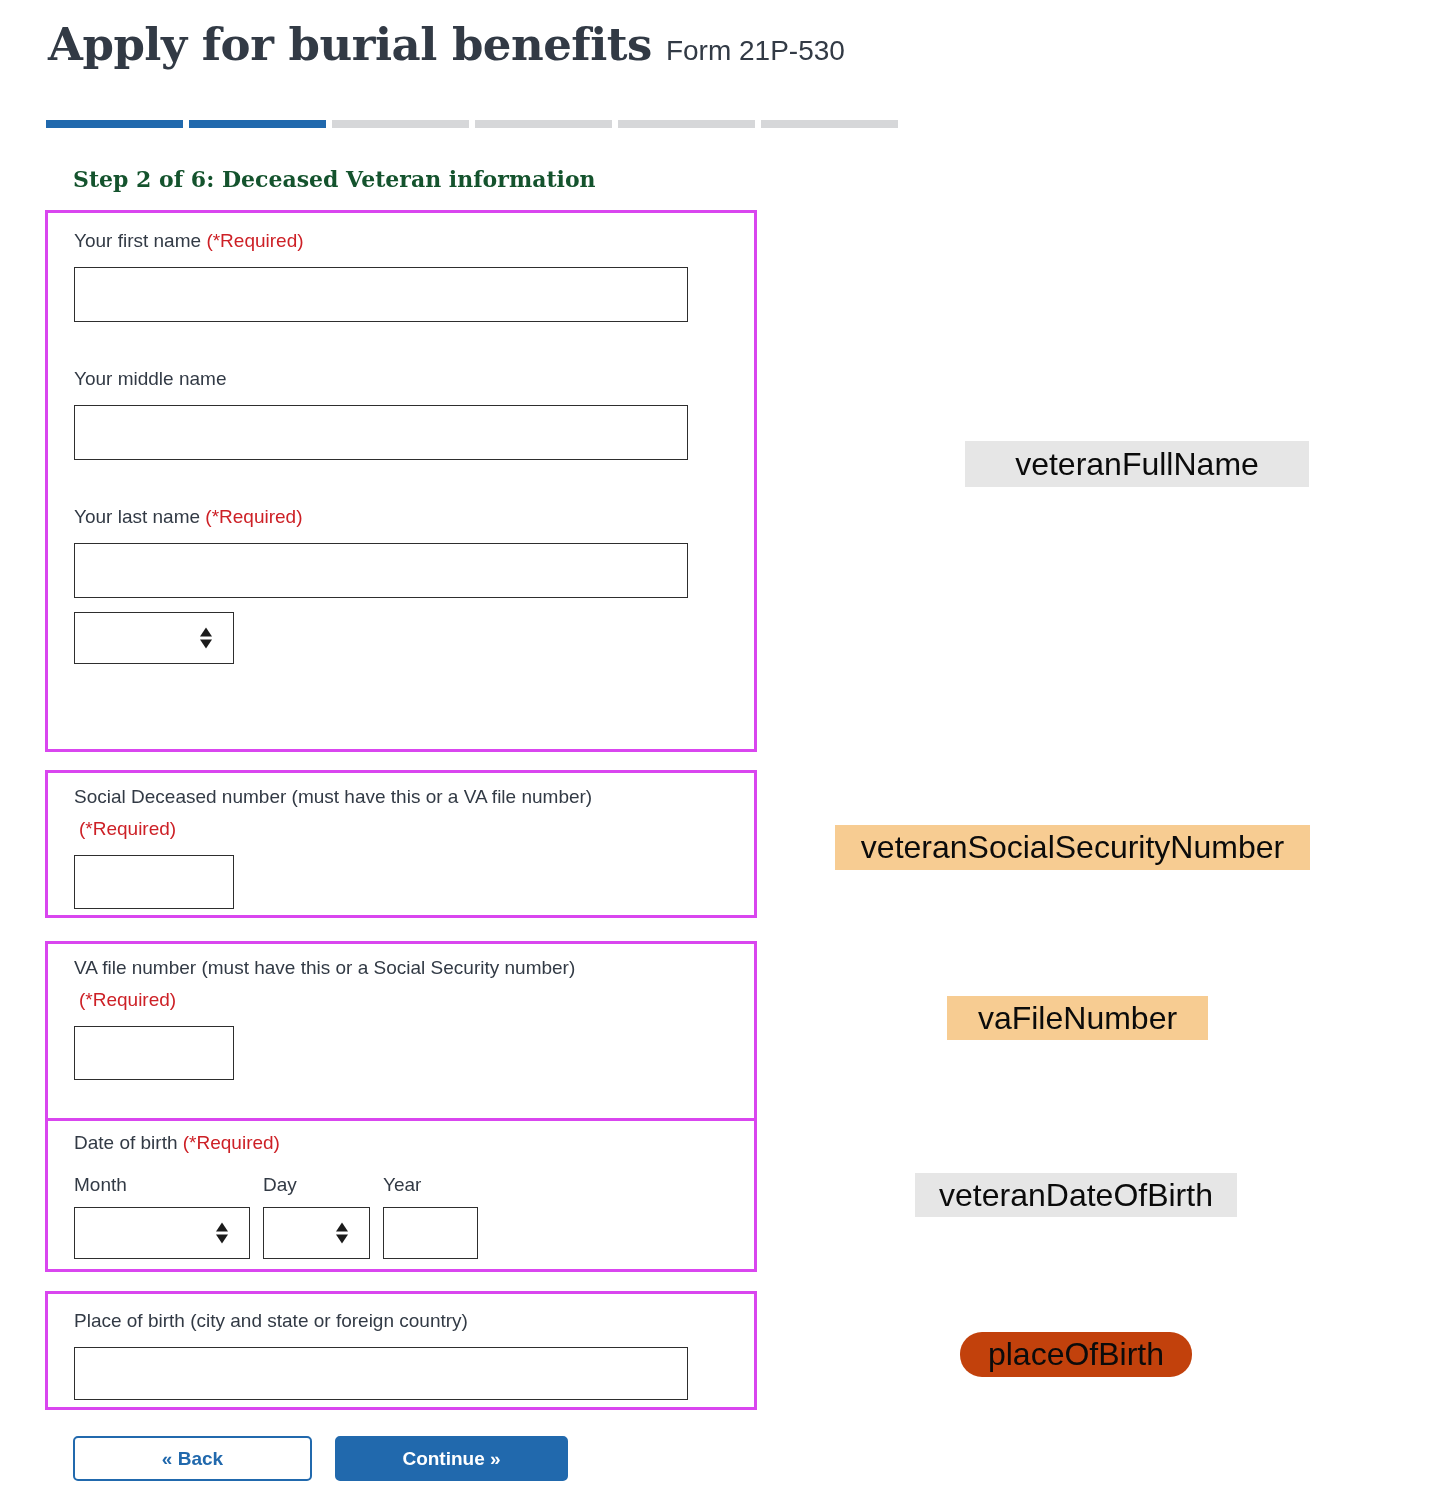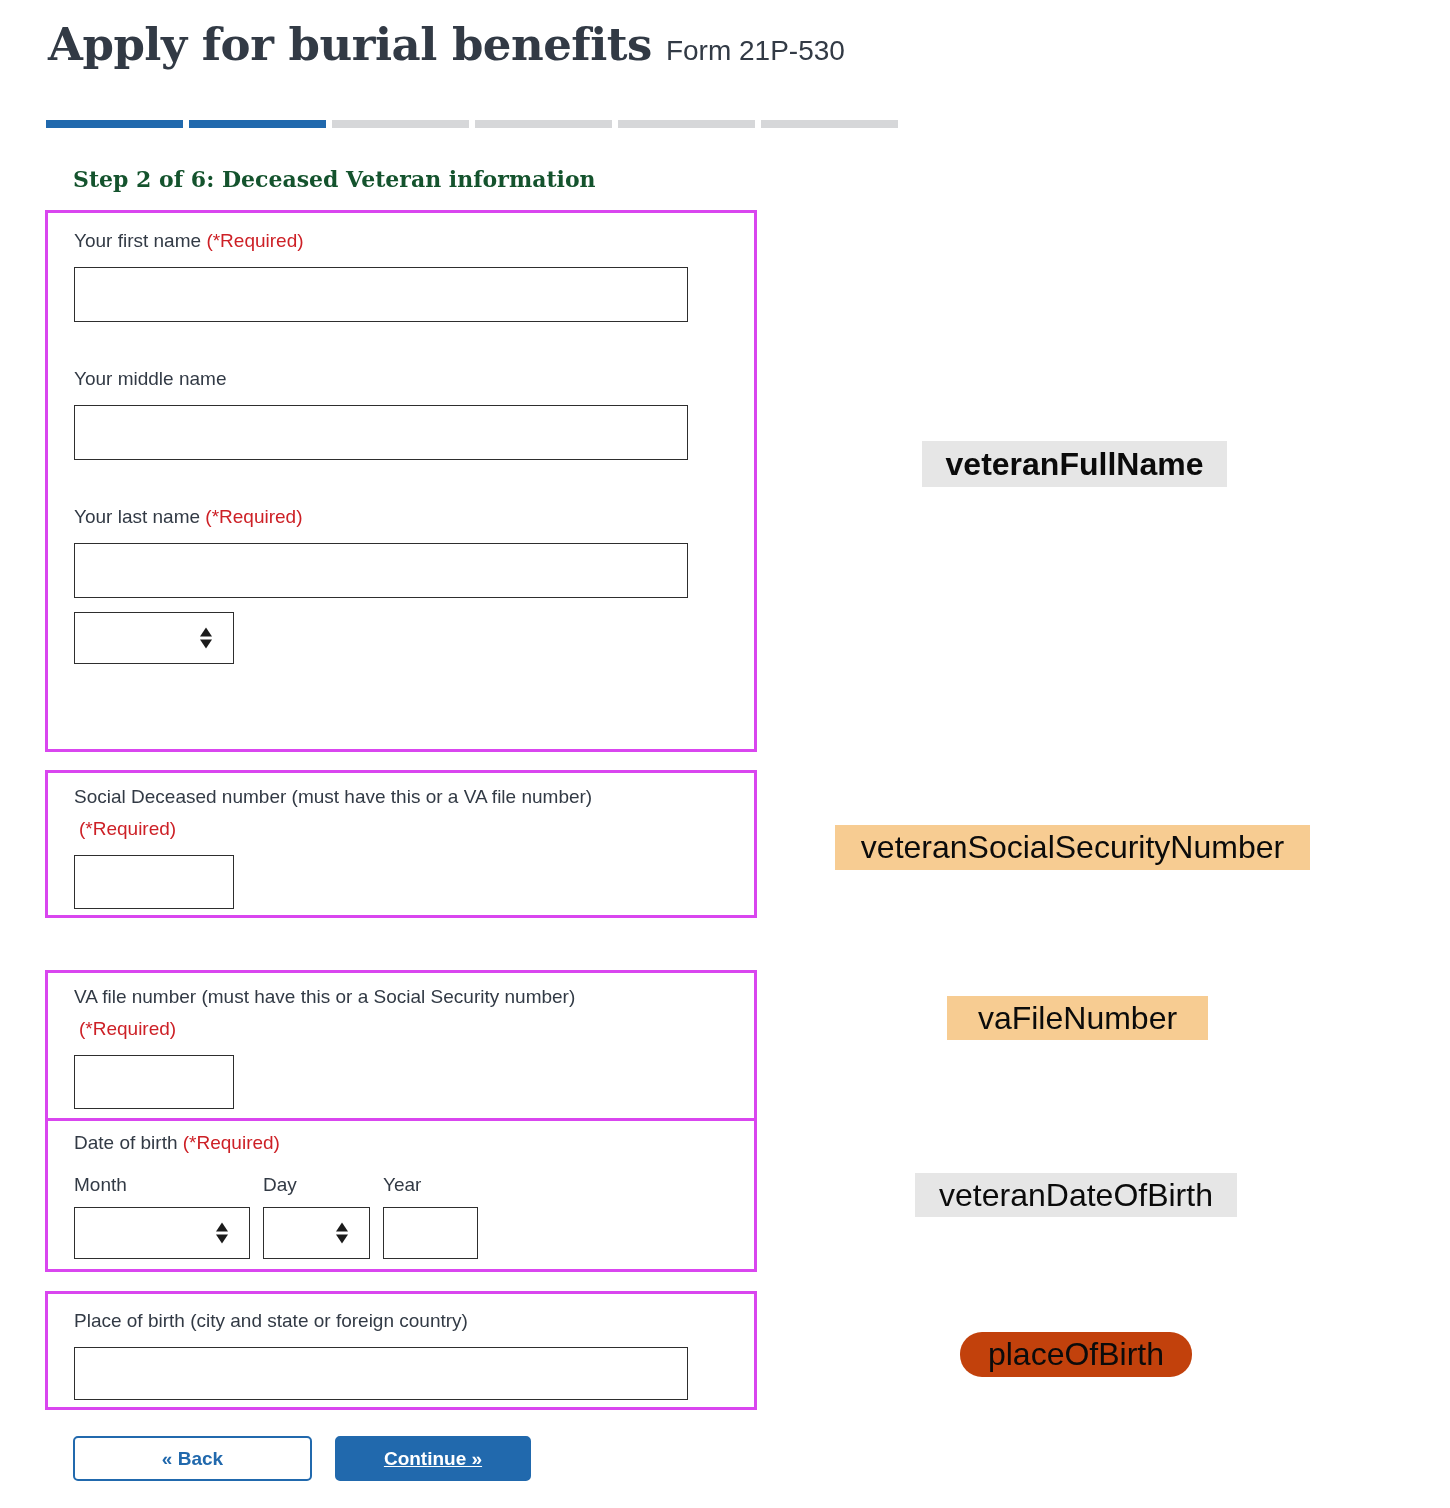--- a/index.html
+++ b/index.html
@@ -28,21 +28,21 @@
     font-size: 22px; color: #14532d; white-space: nowrap;
   }
 
   
   .group {
     position: absolute; left: 45px; width: 712px;
     border: 3px solid #d946ef; background: #ffffff; padding: 0 26px;
   }
   #g-name   { top: 210px;  height: 542px; }
   #g-ssn    { top: 770px;  height: 148px; }
-  #g-vafile { top: 941px;  height: 188px; margin-top: 29px; }
+  #g-vafile { top: 941px;  height: 188px; }
   #g-dob    { top: 1118px; height: 154px; }
   #g-pob    { top: 1291px; height: 119px; }
 
   .field-label {
     display: block; font-size: 19px; line-height: 24px; color: #323a45; white-space: nowrap;
   }
   .req { color: #cd2026; }
   .req-line { display: block; padding-left: 5px; font-size: 19px; line-height: 24px; }
 
   .text-input {
@@ -103,31 +103,31 @@
     position: absolute; top: 1436px; height: 45px;
     display: flex; align-items: center; justify-content: center;
     font-family: "Liberation Sans", sans-serif; font-weight: 700; font-size: 19px;
     border-radius: 5px; cursor: pointer; white-space: nowrap;
   }
   .btn-back {
     left: 73px; width: 239px; background: #ffffff;
     border: 2px solid #2169ad; color: #2169ad;
   }
   .btn-continue {
-    left: 335px; width: 196px; background: #2169ad;
-    border: 2px solid #2169ad; color: #ffffff; text-decoration: underline;
+    left: 335px; width: 233px; background: #2169ad;
+    border: 2px solid #2169ad; color: #ffffff;
   }
 
   
   .annotation {
     position: absolute; display: flex; align-items: center; justify-content: center;
     font-family: "Liberation Sans", sans-serif; font-size: 32px; color: #0b0b0b;
     white-space: nowrap;
   }
-  #ann-fullname { left: 922px; top: 441px;  width: 305px; height: 46px; font-weight: bold; }
+  #ann-fullname { left: 965px; top: 441px;  width: 344px; height: 46px; }
   #ann-ssn      { left: 835px; top: 825px;  width: 475px; height: 45px; }
   #ann-vafile   { left: 947px; top: 996px;  width: 261px; height: 44px; }
   #ann-dob      { left: 915px; top: 1173px; width: 322px; height: 44px; }
   #ann-pob      { left: 960px; top: 1332px; width: 232px; height: 45px; }
 </style>
 </head>
 <body>
 
 <main>
 

